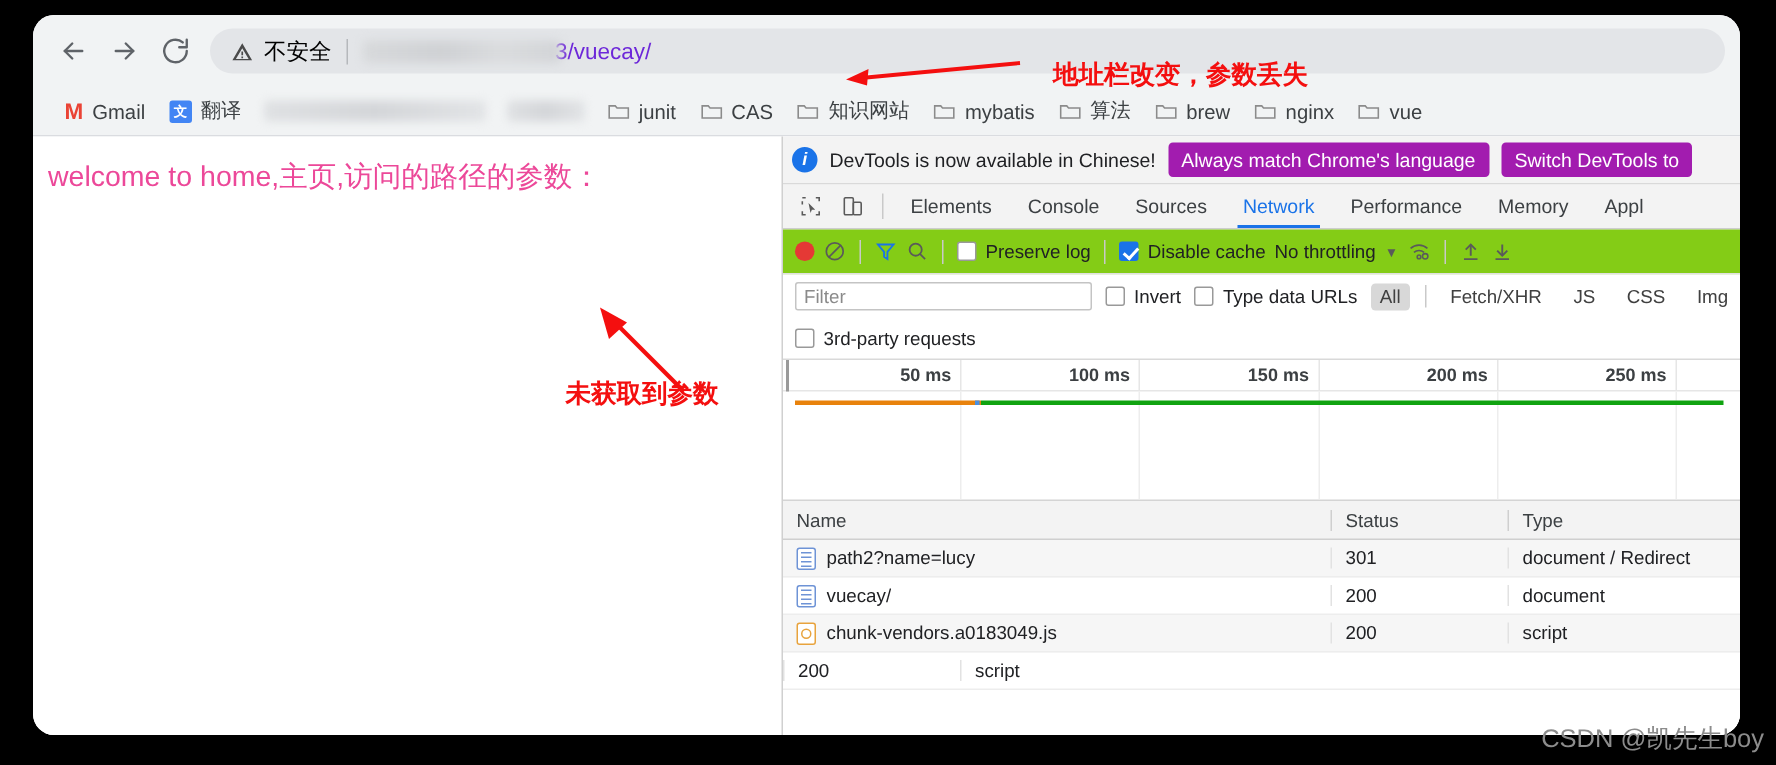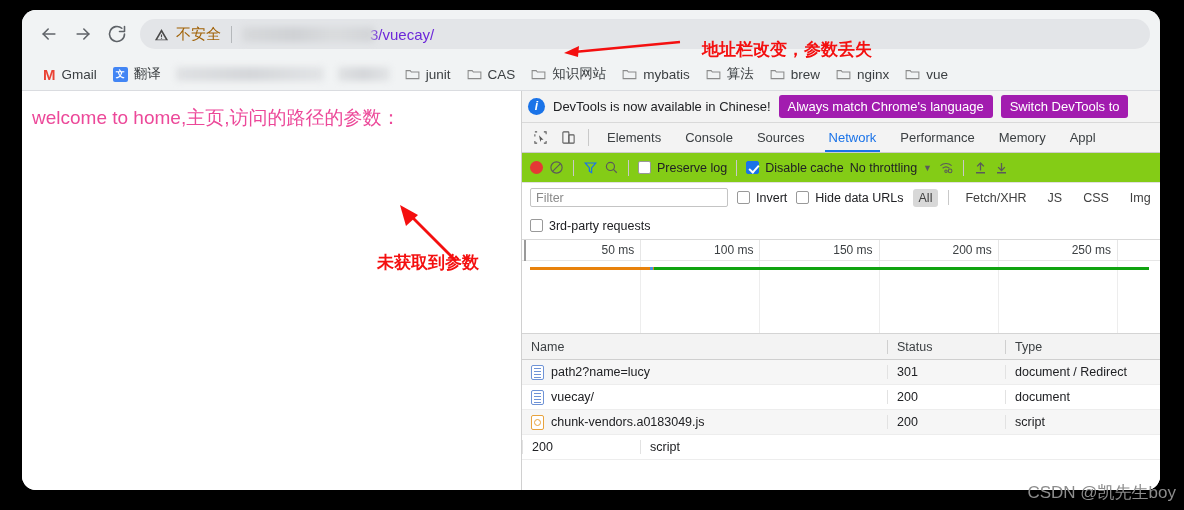--- a/index.html
+++ b/index.html
@@ -36,21 +36,21 @@
     flex: 1 1 auto;
     height: 30px; margin-left: 6px;
     background: #e3e5e8;
     border-radius: 15px;
     display: flex; align-items: center;
     padding: 0 14px;
     min-width: 0;
   }
   .warn-icon { color: #4a4a4a; margin-right: 7px; display:flex; }
   .not-secure {
-    font-size: 15px; color: #a16207;
+    font-size: 15px; color: #000000;
     white-space: nowrap;
   }
   .url-sep {
     width: 1px; height: 17px;
     background: #b5b8bb; margin: 0 10px;
     flex: 0 0 auto;
   }
   .url-blur {
     width: 132px; height: 15px;
     background: linear-gradient(90deg,#d7d9db,#cfd1d4 40%,#dadcde 70%,#d2d4d7);
@@ -251,20 +251,21 @@
   .ov-ruler {
     height: 21px; display: flex;
     border-bottom: 1px solid #e6e6e6;
   }
   .ov-cell {
     flex: 1 1 0; min-width: 0;
     border-right: 1px solid #e6e6e6;
     font-size: 12px; color: #3c4043;
     text-align: right; padding-right: 6px;
     line-height: 21px;
+    font-weight: bold;
   }
   .ov-cell:last-child { border-right: none; }
   .ov-grid {
     position: absolute; left: 0; right: 0; top: 21px; bottom: 0;
     display: flex;
   }
   .ov-gcell { flex: 1 1 0; border-right: 1px solid #ededed; }
   .ov-gcell:last-child { border-right: none; }
   .ov-bar { position: absolute; top: 27px; height: 3px; }
   .ov-left-tick {
@@ -540,21 +541,21 @@
       </div>
 
       <div class="dt-filterbar">
         <div class="filter-input">Filter</div>
         <span class="cb-label">
           <span class="cb"></span>
           <span>Invert</span>
         </span>
         <span class="cb-label">
           <span class="cb"></span>
-          <span>Hide data URLs</span>
+          <span>Type data URLs</span>
         </span>
         <span class="ftype sel">All</span>
         <span class="vsep" style="height:15px;margin:0 1px"></span>
         <span class="ftype">Fetch/XHR</span>
         <span class="ftype">JS</span>
         <span class="ftype">CSS</span>
         <span class="ftype">Img</span>
 
       </div>
 

